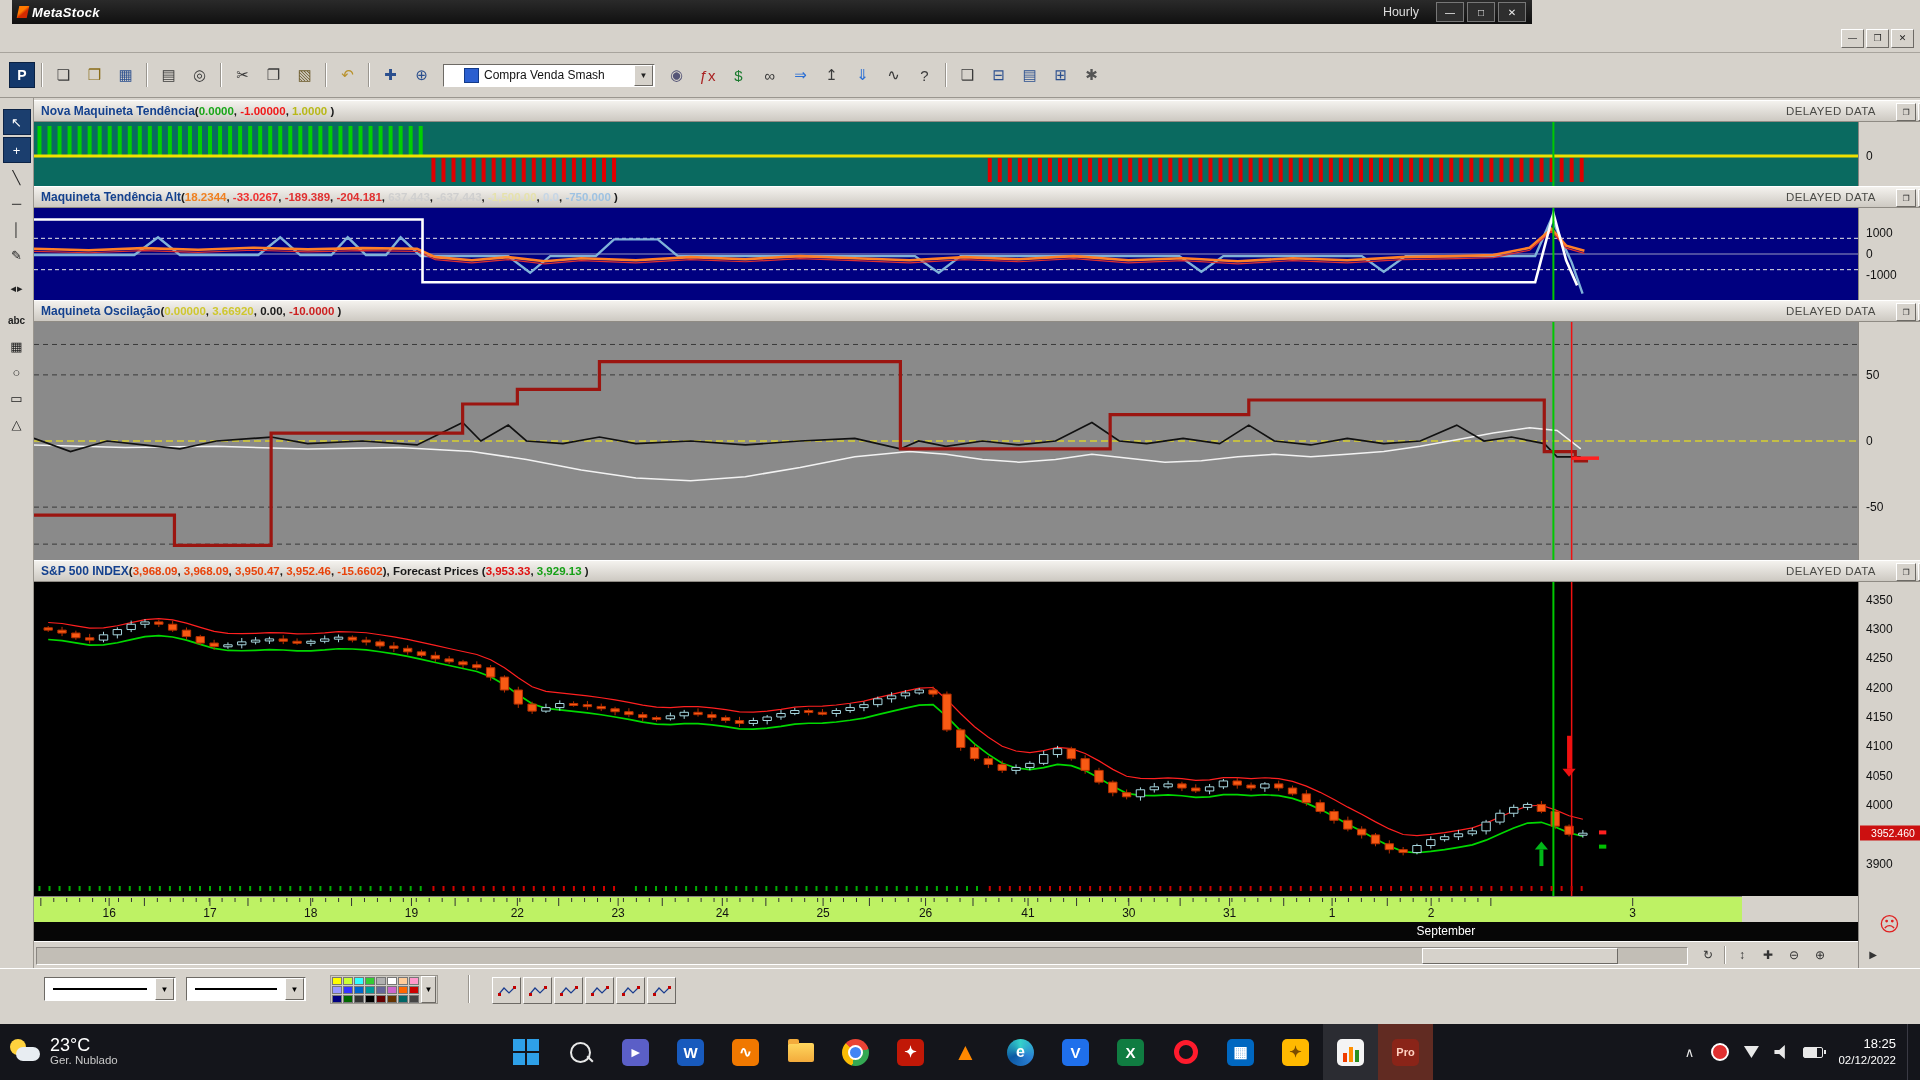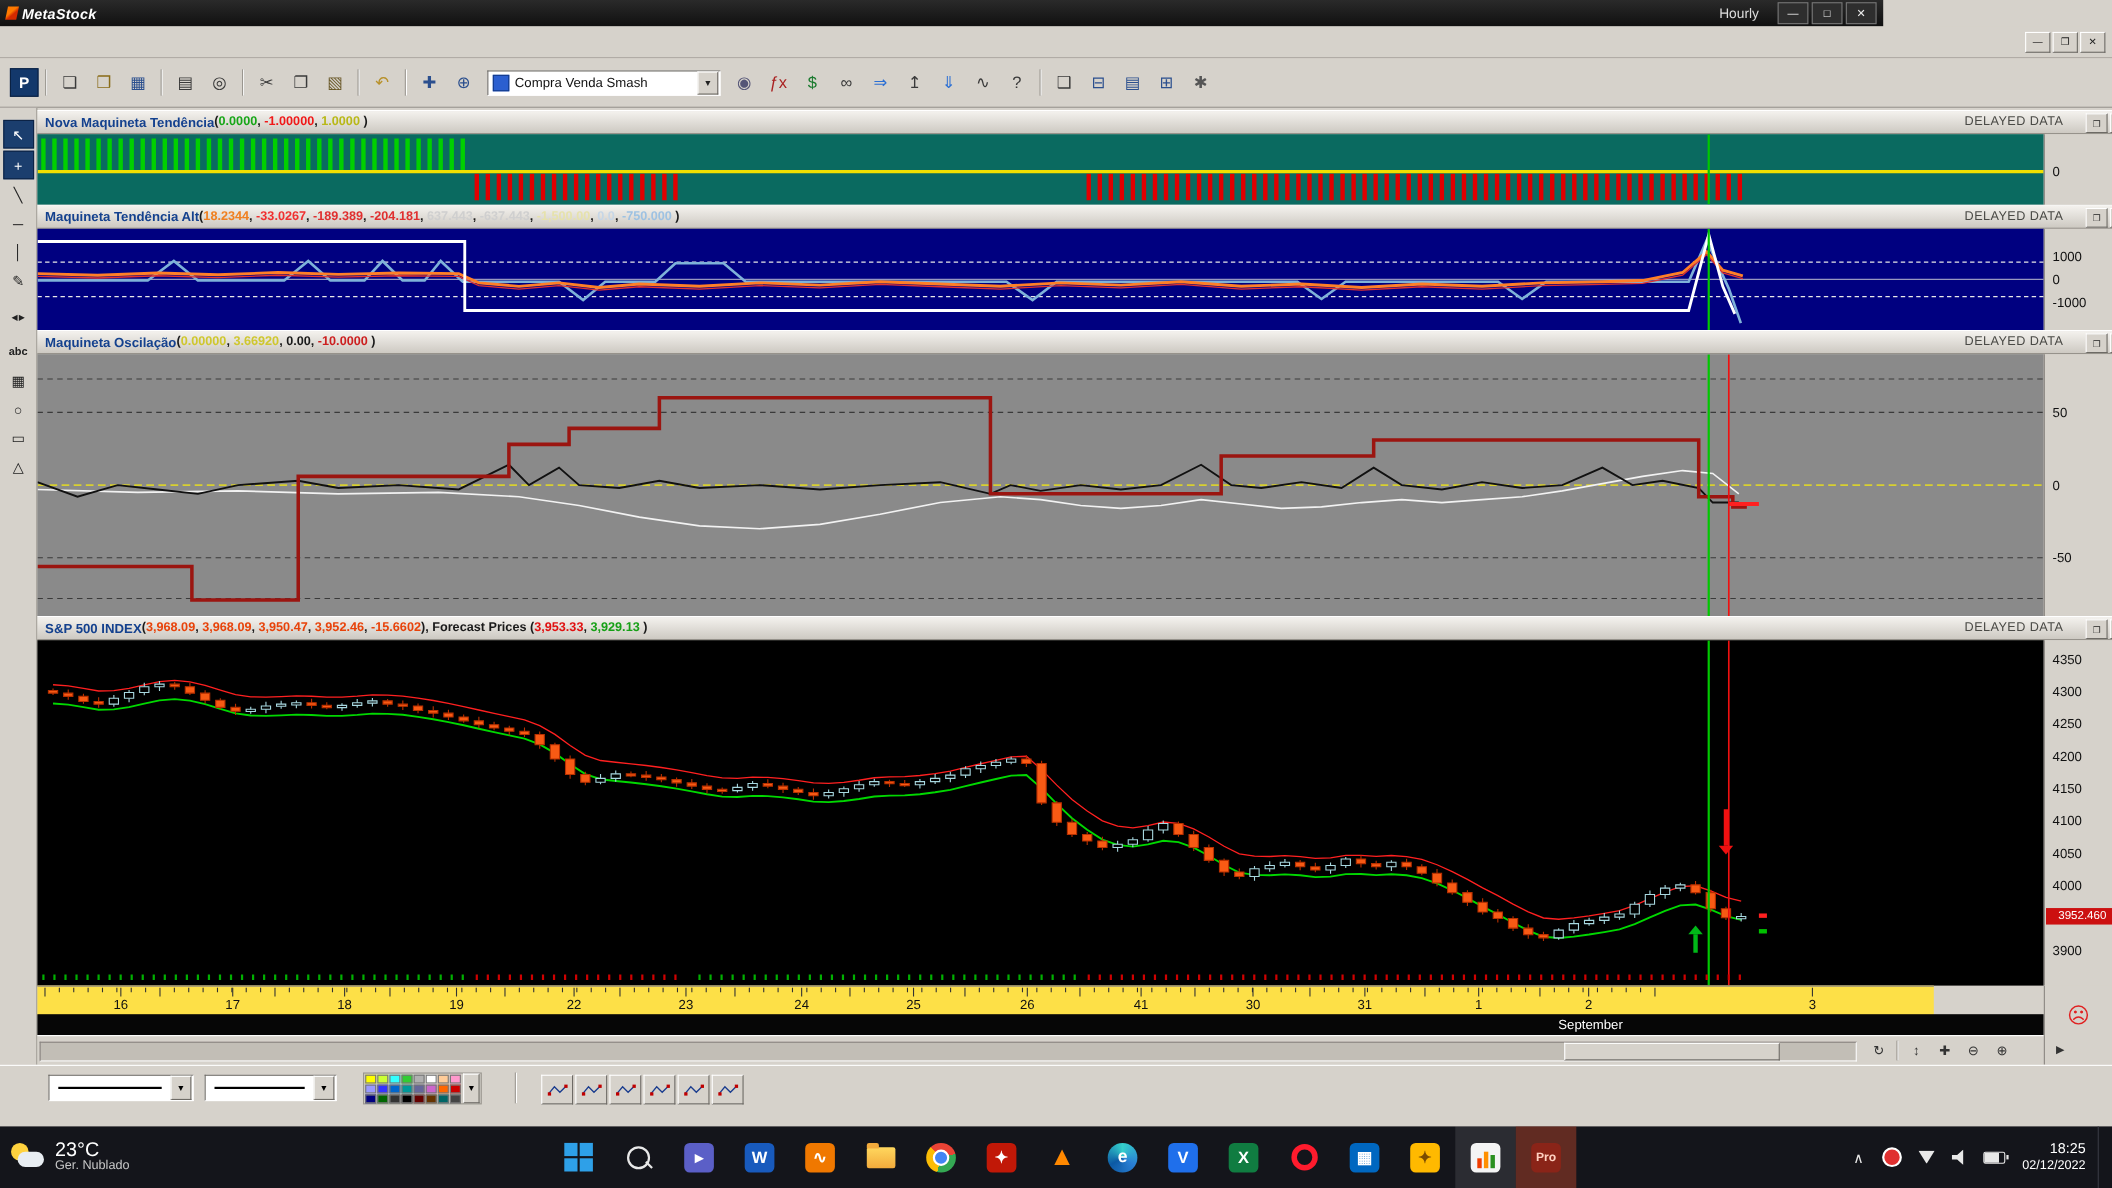--- a/index.html
+++ b/index.html
@@ -1,20 +1,20 @@
 <!DOCTYPE html>
 <html><head>
 <meta charset="utf-8">
 <style>
   html,body{margin:0;padding:0;background:#000;}
   #root{position:relative;width:1920px;height:1080px;overflow:hidden;background:#d6d2cb;
         font-family:"Liberation Sans",sans-serif;-webkit-font-smoothing:antialiased;}
 
   
-  #titlebar{position:absolute;left:0;top:0;width:1712px;height:24px;background:linear-gradient(#2a2a2a,#101010);
+  #titlebar{position:absolute;left:12px;top:0;width:1520px;height:24px;background:linear-gradient(#2a2a2a,#101010);
             display:flex;align-items:center;color:#eee;}
   .logo{display:flex;align-items:center;margin-left:6px;gap:4px;}
   .logo-mark{width:10px;height:12px;background:linear-gradient(135deg,#ff7a00 40%,#d42a00 60%);transform:skewX(-12deg);}
   .logo-text{font-weight:bold;font-size:13px;font-style:italic;color:#fff;letter-spacing:.3px;}
   .wtitle{position:absolute;left:0;right:0;text-align:center;font-size:12.5px;color:#e8e8e8;pointer-events:none;}
   .tb-right{margin-left:auto;display:flex;align-items:center;gap:8px;margin-right:6px;z-index:2;}
   .period{font-size:12.5px;color:#ddd;margin-right:6px;}
   .winbtn{width:26px;height:18px;border:1px solid #777;background:#2e2e2e;color:#eee;font-size:10px;
           display:flex;align-items:center;justify-content:center;margin-left:3px;}
 
@@ -27,21 +27,21 @@
           font-size:9px;color:#222;display:flex;align-items:center;justify-content:center;}
 
   
   #toolbar{position:absolute;left:0;top:53px;width:1920px;height:45px;background:#d6d2cb;border-bottom:1px solid #9a968f;
            display:flex;align-items:center;padding-left:8px;box-sizing:border-box;}
   .tbtn{width:27px;height:26px;display:flex;align-items:center;justify-content:center;font-size:15px;margin:0 1px;
         border:1px solid transparent;}
   .tbtn.pwr{width:24px;height:24px;background:#13386b;color:#fff;font-weight:bold;font-size:14px;border:1px solid #0a2142;}
   .tsep{width:1px;height:24px;background:#9a968f;border-right:1px solid #fff;margin:0 5px;}
   .combo{display:flex;align-items:center;height:23px;background:#fff;border:1px solid;border-color:#6d6a65 #fff #fff #6d6a65;
-         width:212px;margin:0 6px;padding-left:4px;box-sizing:border-box;position:relative;}
+         width:212px;margin:0 6px;padding-left:20px;box-sizing:border-box;position:relative;}
   .combo .cicon{width:13px;height:13px;background:#2b5fd0;border:1px solid #123a8a;margin-right:5px;}
   .combo .ctext{font-size:12px;color:#111;flex:1;}
   .combo .carrow{width:17px;height:19px;background:#d6d2cb;border:1px solid;border-color:#fff #6d6a65 #6d6a65 #fff;
          display:flex;align-items:center;justify-content:center;font-size:8px;color:#222;margin-right:1px;}
 
   
   #sidestrip{position:absolute;left:0;top:98px;width:34px;height:870px;background:#d6d2cb;border-right:1px solid #9a968f;
              display:flex;flex-direction:column;align-items:center;padding-top:10px;box-sizing:border-box;}
   .stool{width:26px;height:24px;display:flex;align-items:center;justify-content:center;font-size:13px;color:#222;margin:1px 0;}
   .stool.dark{background:#1b3e6e;color:#fff;border:1px solid #0c2346;}
@@ -57,21 +57,21 @@
   .badge{position:absolute;left:1752px;color:#4a4a46;font-size:11.5px;letter-spacing:.4px;}
   .hbtn{position:absolute;width:18px;height:16px;top:2px;background:#d6d2cb;border:1px solid;
         border-color:#fff #6d6a65 #6d6a65 #fff;font-size:8px;color:#222;display:flex;align-items:center;justify-content:center;}
   .pbody{position:absolute;left:34px;width:1824px;overflow:hidden;}
   .strip{position:absolute;left:1858px;width:62px;background:#d6d2cb;border-left:1px solid #8a8681;font-size:12px;color:#111;}
   .alabel{position:absolute;left:7px;transform:translateY(-50%);}
   .pricebox{position:absolute;left:1px;width:66px;height:15px;background:#cc1010;color:#fff;font-size:10.5px;
             display:flex;align-items:center;justify-content:center;transform:translateY(-50%);}
 
   
-  #ruler{position:absolute;left:34px;top:896px;width:1708px;height:26px;background:#fde047;border-top:1px solid #8a8681;padding-left:16px;}
+  #ruler{position:absolute;left:34px;top:896px;width:1708px;height:26px;background:#bef264;border-top:1px solid #8a8681;}
   .rlabel{position:absolute;top:9px;font-size:12px;color:#111;transform:translateX(-50%);}
   #septbar{position:absolute;left:34px;top:922px;width:1824px;height:19px;background:#060606;color:#fff;}
   #septbar .mlabel{position:absolute;top:2px;font-size:12px;}
   #scrollrow{position:absolute;left:34px;top:941px;width:1824px;height:27px;background:#d6d2cb;border-top:1px solid #fff;}
   .strack{position:absolute;left:2px;top:5px;width:1650px;height:16px;background:#c2beb6;
           border:1px solid;border-color:#8a8681 #fff #fff #8a8681;}
   .sthumb{position:absolute;left:1385px;top:0px;width:194px;height:14px;background:#d6d2cb;
           border:1px solid;border-color:#fff #6d6a65 #6d6a65 #fff;}
   .sbtn{width:24px;height:20px;display:flex;align-items:center;justify-content:center;font-size:12px;color:#333;}
   #scrollbtns{position:absolute;left:1662px;top:3px;display:flex;gap:2px;align-items:center;}

